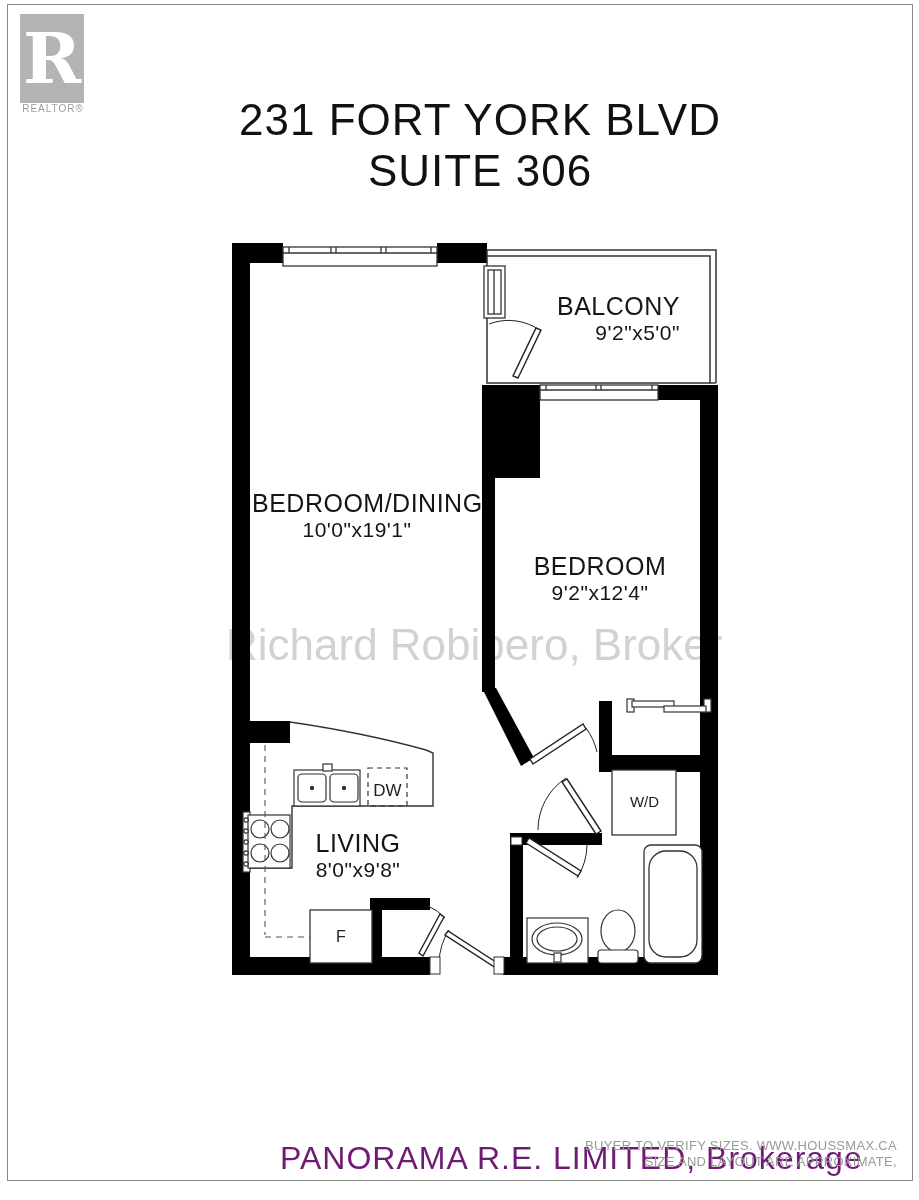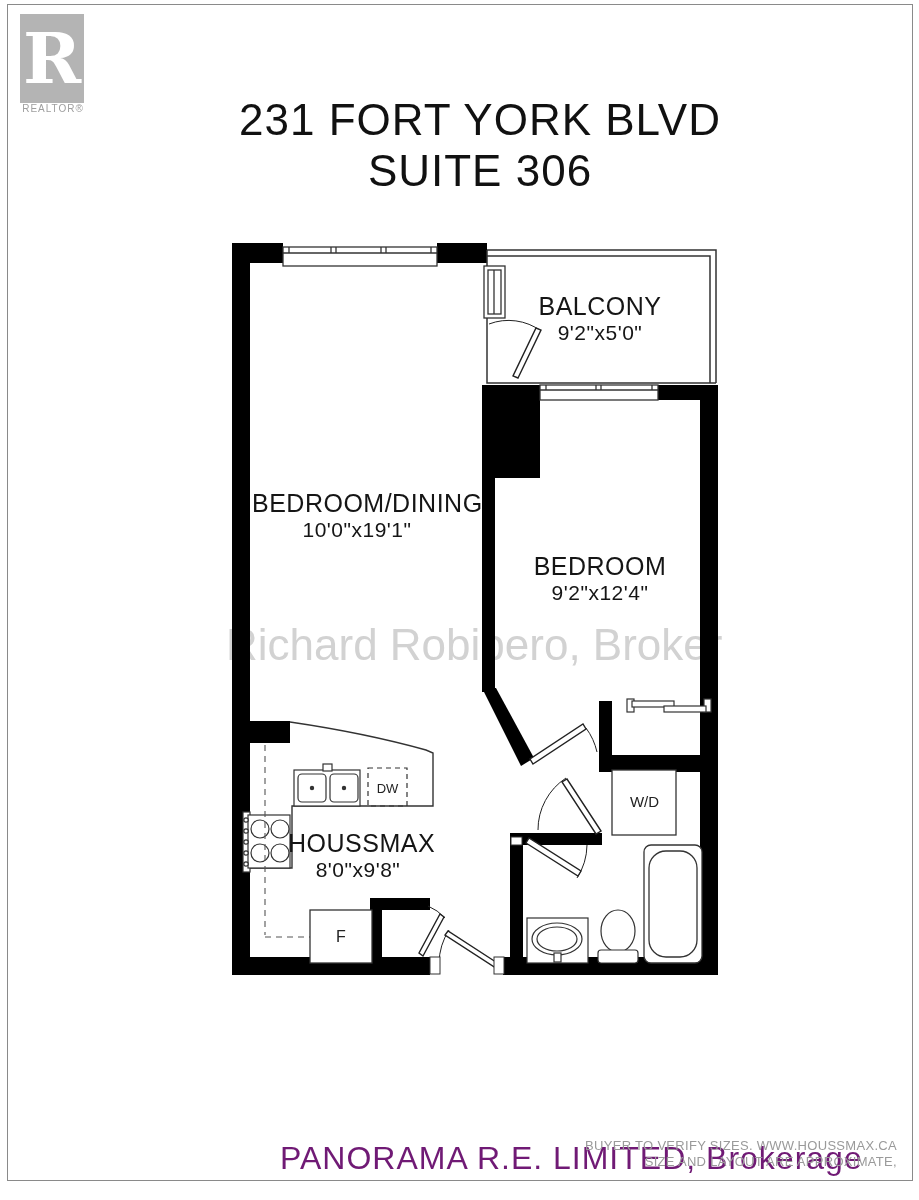--- a/index.html
+++ b/index.html
@@ -191,43 +191,43 @@
       <rect x="649" y="851" width="48" height="106" rx="17"></rect>
     </g>
 
     <g fill="#ffffff" stroke="#333333" stroke-width="1">
       <rect x="430" y="957" width="10" height="17"></rect>
       <rect x="494" y="957" width="10" height="17"></rect>
       <rect x="511" y="837" width="11" height="8"></rect>
     </g>
   </svg>
 
-  <div class="room-label" style="left:520px;top:292px;width:160px;">
+  <div class="room-label" style="left:520px;top:292px;width:160px;text-align:right;">
     <div class="room-name">BALCONY</div>
     <div class="room-dims">9'2"x5'0"</div>
   </div>
 
   <div class="room-label" style="left:252px;top:489px;width:210px;">
     <div class="room-name">BEDROOM/DINING</div>
     <div class="room-dims">10'0"x19'1"</div>
   </div>
 
   <div class="room-label" style="left:500px;top:552px;width:200px;">
     <div class="room-name">BEDROOM</div>
     <div class="room-dims">9'2"x12'4"</div>
   </div>
 
   <div class="room-label" style="left:288px;top:829px;width:140px;">
-    <div class="room-name">HOUSSMAX</div>
+    <div class="room-name">LIVING</div>
     <div class="room-dims">8'0"x9'8"</div>
   </div>
 
 
   <div class="appl-label" style="left:612px;top:793px;width:65px;font-size:15px;">W/D</div>
-  <div class="appl-label" style="left:368px;top:781px;width:39px;font-size:13px;">DW</div>
+  <div class="appl-label" style="left:368px;top:781px;width:39px;font-size:17px;">DW</div>
   <div class="appl-label" style="left:310px;top:928px;width:62px;font-size:16px;">F</div>
 
   <div class="wm-brokerage">PANORAMA R.E. LIMITED, Brokerage</div>
   <div class="disclaimer">
     <div>BUYER TO VERIFY SIZES. WWW.HOUSSMAX.CA</div>
     <div>SIZE AND LAYOUT ARE APPROXIMATE,</div>
   </div>
 
 </div>
 

